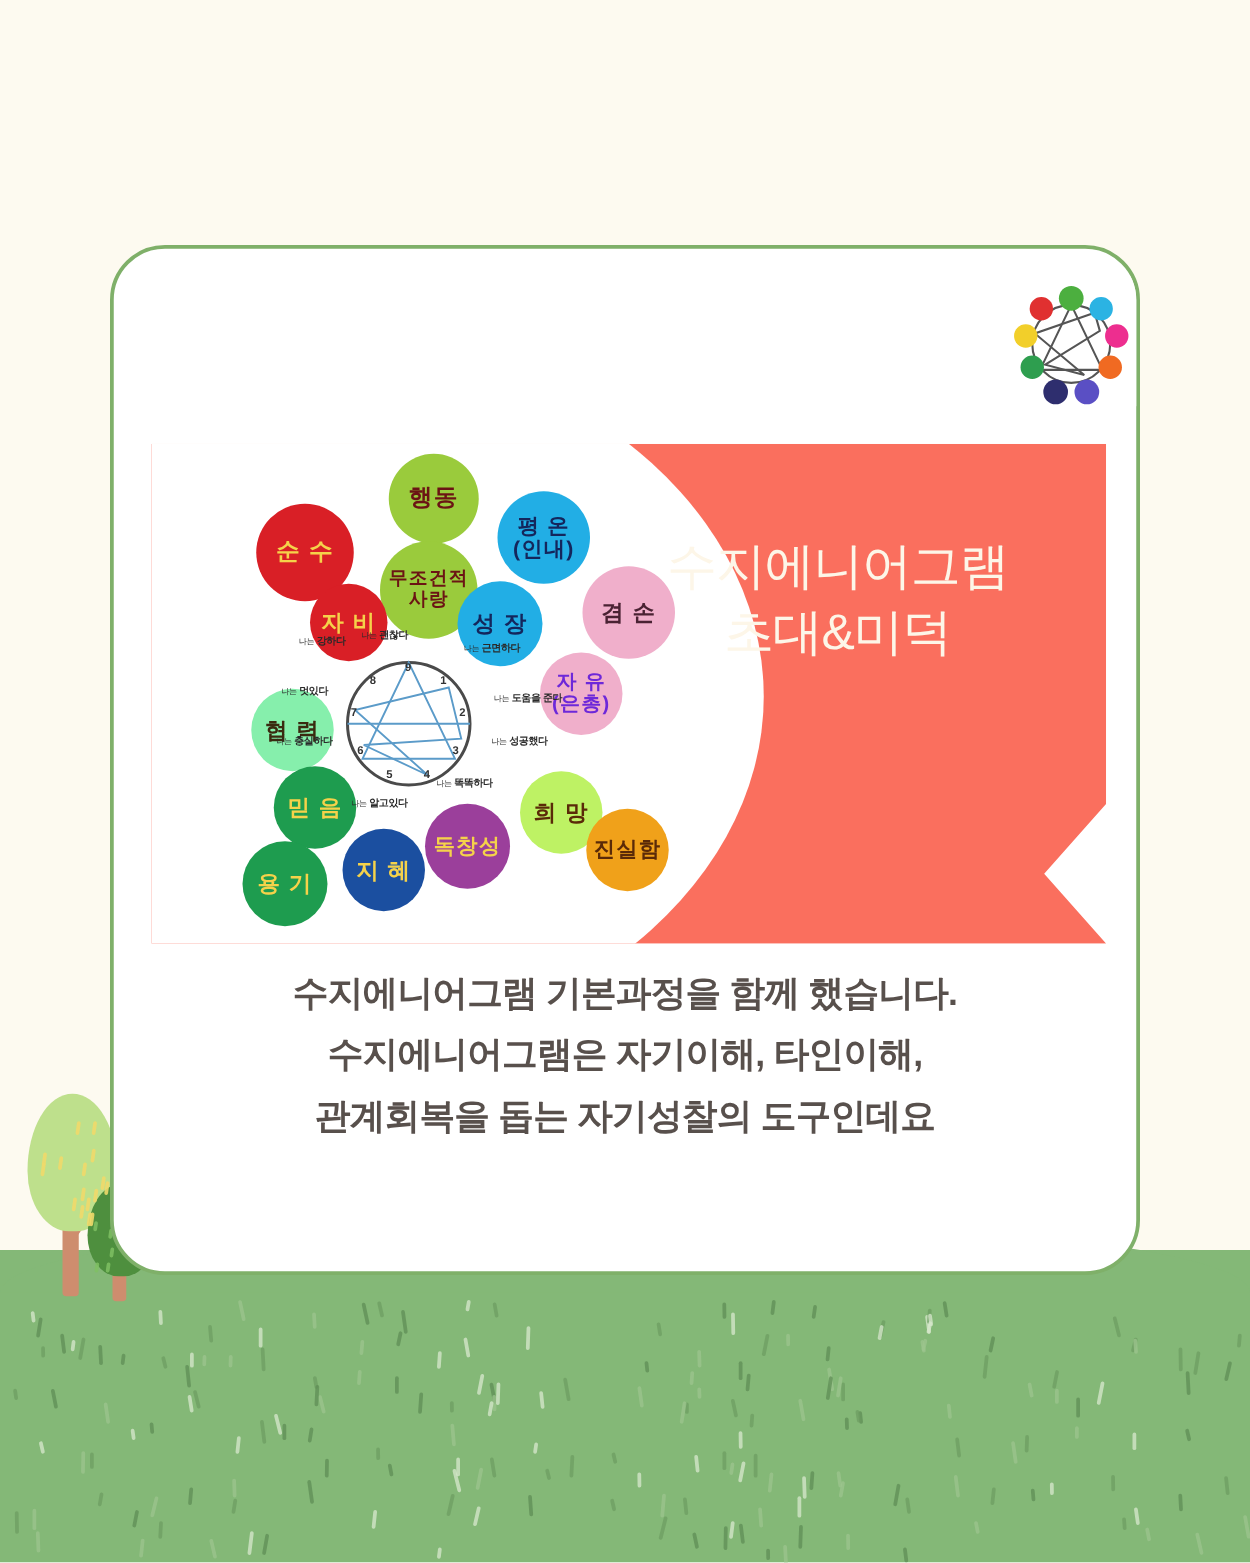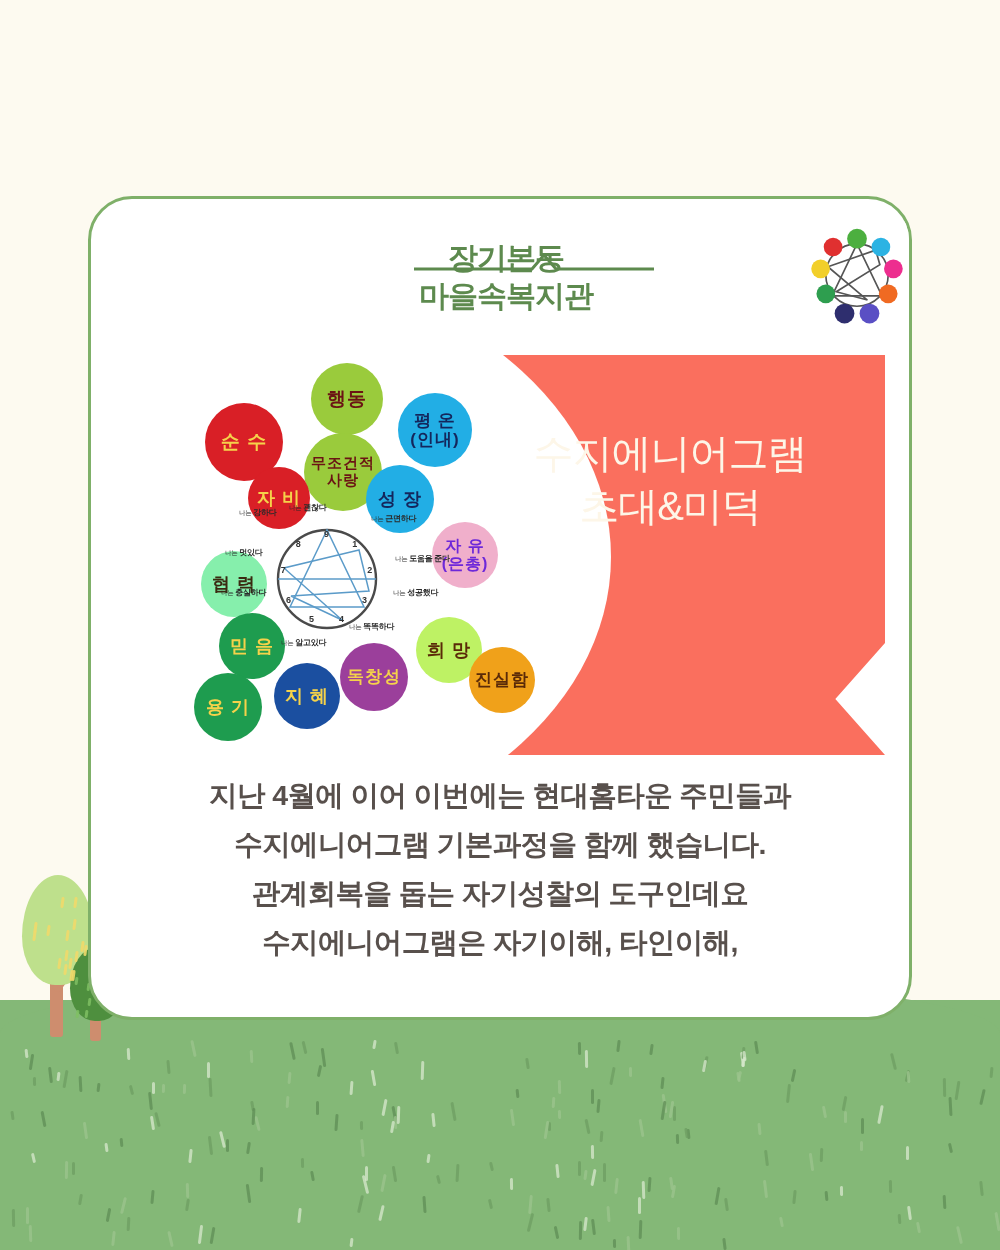--- a/index.html
+++ b/index.html
@@ -331,27 +331,20 @@
     <div class="leafmark" style="left: 82px; top: 81px; height: 8px; background: rgb(127, 191, 99); opacity: 0.85;"></div>
     <div class="leafmark" style="left: 102px; top: 91px; height: 8px; background: rgb(127, 191, 99); opacity: 0.85;"></div>
     <div class="leafmark" style="left: 63px; top: 102px; height: 8px; background: rgb(127, 191, 99); opacity: 0.85;"></div>
     <div class="leafmark" style="left: 105px; top: 101px; height: 8px; background: rgb(127, 191, 99); opacity: 0.85;"></div>
   </div>
 
 <div id="main-card">
 
   <div id="card-header">
 
-    <div id="org-logo">
-      <svg id="roofline" viewBox="0 0 240 26">
-        <path d="M0 18 L118 18 L130 4 L142 18 L240 18" fill="none" stroke="#5D8A4E" stroke-width="3"></path>
-      </svg>
-      <div id="org-logo-text">장기본동
-마을속복지관</div>
-    </div>
 
     <div id="enneagram-logo">
       <svg viewBox="0 0 100 100" width="120" height="104">
         <g stroke="#555" stroke-width="1.6" fill="none">
           <circle cx="50" cy="52" r="30"></circle>
           <path d="M50 22 L26 72 L74 72 Z"></path>
           <path d="M68 28 L22 44 L60 76 L30 68 L72 42 Z"></path>
         </g>
         <circle cx="50" cy="17" r="9.5" fill="#4CAF3F"></circle>
         <circle cx="27" cy="25" r="9" fill="#E03030"></circle>
@@ -380,20 +373,21 @@
       </svg>
 
     <div class="node" style="left: 84px; top: 48px; width: 78px; height: 78px; background: rgb(217, 31, 38); color: rgb(245, 210, 74); font-size: 19px;">순 수</div>
         <div class="node" style="left: 190px; top: 8px; width: 72px; height: 72px; background: rgb(154, 203, 60); color: rgb(107, 20, 20); font-size: 19px;">행동</div>
         <div class="node" style="left: 183px; top: 78px; width: 78px; height: 78px; background: rgb(154, 203, 60); color: rgb(107, 20, 20); font-size: 15px;">무조건적
 사랑</div>
         <div class="node" style="left: 127px; top: 112px; width: 62px; height: 62px; background: rgb(217, 31, 38); color: rgb(245, 210, 74); font-size: 18px;">자 비</div>
         <div class="node" style="left: 277px; top: 38px; width: 74px; height: 74px; background: rgb(34, 174, 229); color: rgb(20, 38, 92); font-size: 17px;">평 온
 (인내)</div>
         <div class="node" style="left: 245px; top: 110px; width: 68px; height: 68px; background: rgb(34, 174, 229); color: rgb(20, 38, 92); font-size: 18px;">성 장</div>
+        <div class="node" style="left: 345px; top: 98px; width: 74px; height: 74px; background: rgb(240, 175, 203); color: rgb(74, 34, 51); font-size: 18px;">겸 손</div>
         <div class="node" style="left: 311px; top: 167px; width: 66px; height: 66px; background: rgb(240, 175, 203); color: #6d28d9; font-size: 16px;">자 유
 (은총)</div>
         <div class="node" style="left: 80px; top: 196px; width: 66px; height: 66px; background: #86efac; color: rgb(58, 42, 16); font-size: 18px;">협 력</div>
         <div class="node" style="left: 98px; top: 258px; width: 66px; height: 66px; background: rgb(30, 156, 79); color: rgb(245, 210, 74); font-size: 18px;">믿 음</div>
         <div class="node" style="left: 73px; top: 318px; width: 68px; height: 68px; background: rgb(30, 156, 79); color: rgb(245, 210, 74); font-size: 18px;">용 기</div>
         <div class="node" style="left: 153px; top: 308px; width: 66px; height: 66px; background: rgb(27, 79, 160); color: rgb(245, 210, 74); font-size: 18px;">지 혜</div>
         <div class="node" style="left: 219px; top: 288px; width: 68px; height: 68px; background: rgb(155, 63, 155); color: rgb(245, 210, 74); font-size: 17px;">독창성</div>
         <div class="node" style="left: 295px; top: 262px; width: 66px; height: 66px; background: #bef264; color: rgb(90, 42, 8); font-size: 18px;">희 망</div>
         <div class="node" style="left: 348px; top: 292px; width: 66px; height: 66px; background: rgb(240, 161, 26); color: rgb(90, 42, 8); font-size: 17px;">진실함</div>
         <div class="stat" style="left: 168px; top: 147px;"><span class="pre">나는</span> 괜찮다</div>
@@ -414,18 +408,17 @@
         <div class="core-num" style="left: 159.668px; top: 210.359px;">7</div>
         <div class="core-num" style="left: 174.717px; top: 184.294px;">8</div>
         <div class="core-num" style="left: 203px; top: 174px;">9</div>
       </div>
 
     <div id="banner-title">수지에니어그램
 초대&amp;미덕</div>
   </div>
 
   <div id="body-text" style="color: rgb(88, 80, 76);">
-      <div>지난 4월에 이어 이번에는 현대홈타운 주민들과</div>
       <div>수지에니어그램 기본과정을 함께 했습니다.</div>
+      <div>수지에니어그램은 자기이해, 타인이해,</div>
       <div>관계회복을 돕는 자기성찰의 도구인데요</div>
-      <div>수지에니어그램은 자기이해, 타인이해,</div>
     </div>
 </div>
 
 </body></html>

